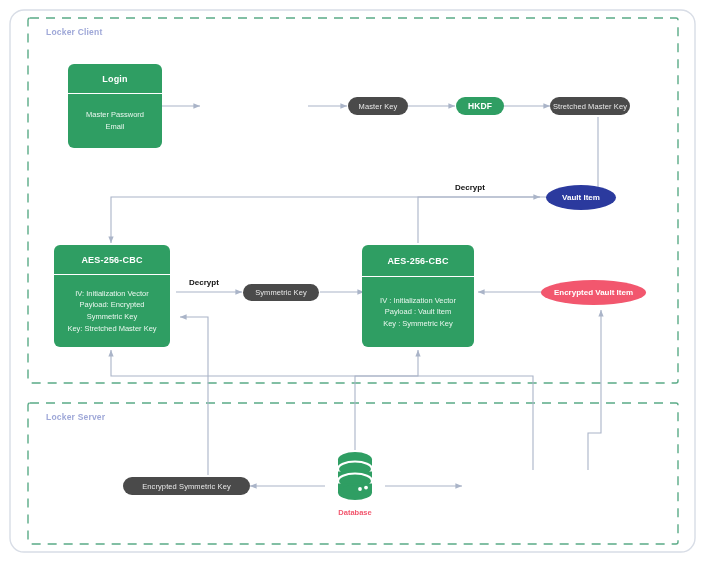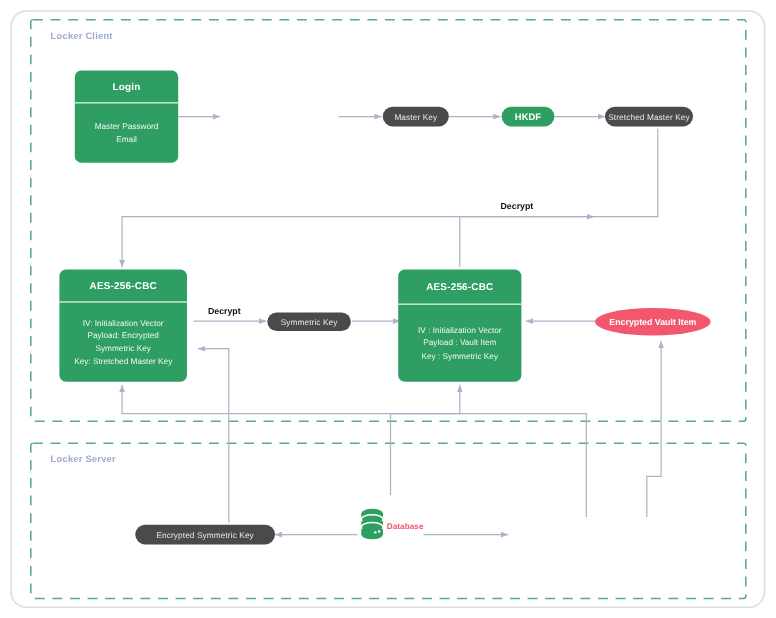--- a/index.html
+++ b/index.html
@@ -114,20 +114,21 @@
     font-size: 8px;
     font-weight: bold;
     color: #111111;
     white-space: nowrap;
   }
 
   
   .db-wrap {
     position: absolute;
     display: flex;
+    flex-direction: column;
     align-items: center;
   }
   .db-caption {
     margin-top: 3px;
     font-size: 7.5px;
     font-weight: bold;
     color: #f2576e;
     white-space: nowrap;
   }
 </style>
@@ -194,20 +195,21 @@
     </div>
   </div>
 
 
   <div class="pill" style="left:348px; top:97px; width:60px; height:18px;text-align:center;">Master Key</div>
 
   <div class="pill green" style="left:456px; top:97px; width:48px; height:18px;">HKDF</div>
 
   <div class="pill" style="left:550px; top:97px; width:80px; height:18px;">Stretched Master Key</div>
 
+  <div class="ellipse navy" style="left:546px; top:185px; width:70px; height:25px;">Vault Item</div>
 
   <div class="ellipse pink" style="left:541px; top:280px; width:105px; height:25px;">Encrypted Vault Item</div>
 
   <div class="proc-box" style="left:54px; top:245px; width:116px; height:102px;">
     <div class="proc-head" style="height:30px;">AES-256-CBC</div>
     <div class="proc-body">
       <span>IV: Initialization Vector</span>
       <span>Payload: Encrypted</span>
       <span>Symmetric Key</span>
       <span>Key: Stretched Master Key</span>

